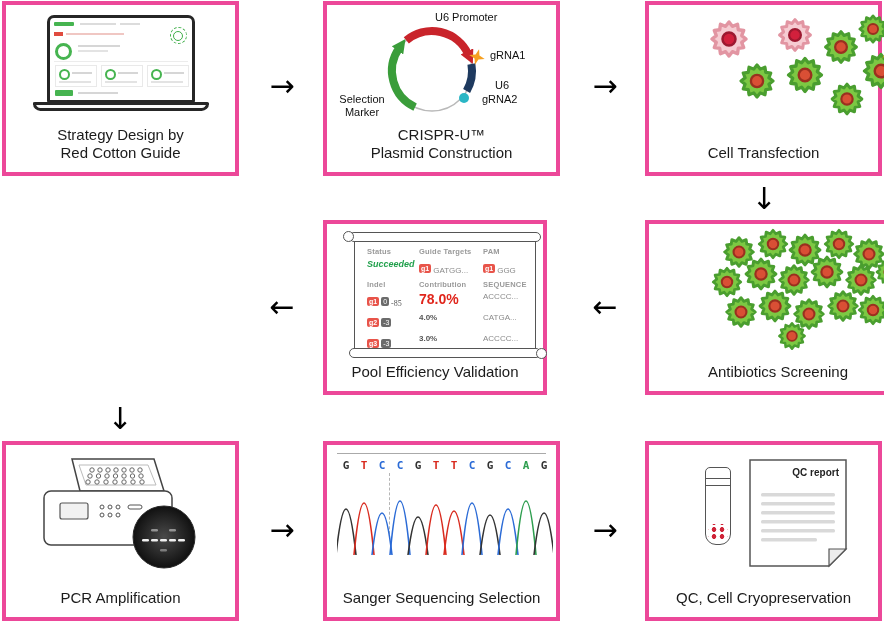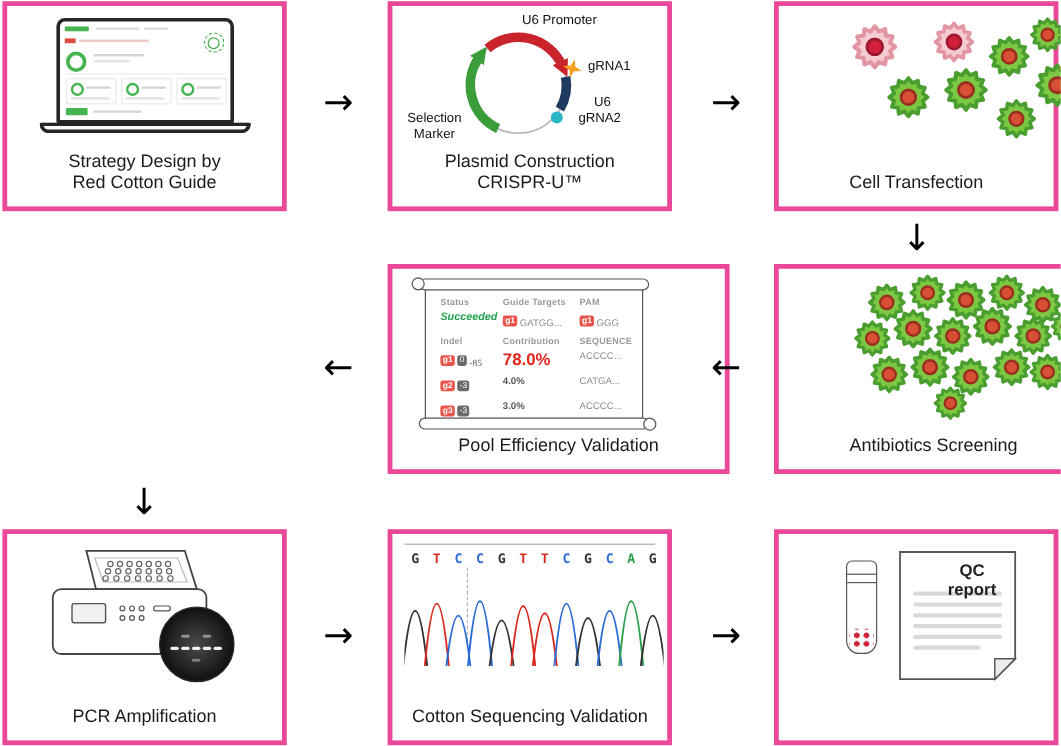--- a/index.html
+++ b/index.html
@@ -53,21 +53,21 @@
   .base-G{color:#333333;} .base-T{color:#d92b1f;} .base-C{color:#2b6bd6;} .base-A{color:#2e9e4f;}
   .sanger-dash{position:absolute;left:62px;top:28px;height:66px;border-left:1px dashed #b5b5b5;}
   .chromatogram{position:absolute;left:10px;top:30px;}
 
   
   .vial{position:absolute;left:56px;top:22px;width:26px;height:78px;box-sizing:border-box;border:1.5px solid #555;border-radius:5px 5px 11px 11px;background:#fff;}
   .vial-line{position:absolute;left:0;right:0;height:0;border-top:1.5px solid #555;}
   .vial-cells{position:absolute;left:2px;right:2px;bottom:3px;height:17px;
          background-image:radial-gradient(circle,#cf2438 2.2px,rgba(0,0,0,0) 2.6px);background-size:8px 7px;background-position:2px 2px;}
   .qc-doc{position:absolute;left:100px;top:14px;}
-  .qc-title{position:absolute;left:132px;top:22px;width:58px;text-align:center;font-size:14px;font-weight:bold;color:#222;}
+  .qc-title{position:absolute;left:132px;top:22px;width:58px;text-align:right;font-size:10px;font-weight:bold;color:#222;}
 </style>
 </head>
 <body>
 
 <div class="canvas">
 
   <svg width="0" height="0" style="position:absolute" aria-hidden="true">
     <defs>
       <g id="cellg">
         <polygon points="11,0 8.2,2.2 9.5,5.5 6,6 5.5,9.5 2.2,8.2 0,11 -2.2,8.2 -5.5,9.5 -6,6 -9.5,5.5 -8.2,2.2 -11,0 -8.2,-2.2 -9.5,-5.5 -6,-6 -5.5,-9.5 -2.2,-8.2 0,-11 2.2,-8.2 5.5,-9.5 6,-6 9.5,-5.5 8.2,-2.2" fill="#7cc843" stroke="#4a9e2f" stroke-width="2.2" stroke-linejoin="round"></polygon>
@@ -141,22 +141,22 @@
     </svg>
     <span class="plasmid-label" style="left:108px;top:6px;">U6 Promoter</span>
     <span class="plasmid-label" style="left:163px;top:44px;">gRNA1</span>
     <span class="plasmid-label" style="left:168px;top:74px;">U6</span>
     <span class="plasmid-label" style="left:155px;top:88px;">gRNA2</span>
     <span class="plasmid-label center" style="left:6px;top:88px;width:58px;">
       <span style="display:block">Selection</span>
       <span style="display:block">Marker</span>
     </span>
     <div class="caption">
+      <div>CRISPR-U™</div>
       <div>Plasmid Construction</div>
-      <div>CRISPR-U™</div>
     </div>
   </section>
 
   <section class="panel" style="left:645px;top:1px;width:237px;height:175px;padding-left:36px;">
     <svg width="237" height="132" viewBox="0 0 237 132">
       <use href="#cellp" transform="translate(44,34) scale(1.55)"></use>
       <use href="#cellp" transform="translate(110,30) scale(1.4)"></use>
       <use href="#cellg" transform="translate(72,76) scale(1.45)"></use>
       <use href="#cellg" transform="translate(120,70) scale(1.5)"></use>
       <use href="#cellg" transform="translate(156,42) scale(1.4)"></use>
@@ -165,21 +165,21 @@
       <use href="#cellg" transform="translate(218,96) scale(1.2)"></use>
       <use href="#cellg" transform="translate(188,24) scale(1.2)"></use>
       <polygon points="217,4 200,30 209,30 197,54 224,24 213,24" fill="#f6a021"></polygon>
     </svg>
     <div class="caption">
       <div>Cell Transfection</div>
     </div>
   </section>
 
 
-  <section class="panel" style="left:323px;top:220px;width:285px;height:175px;">
+  <section class="panel" style="left:323px;top:220px;width:224px;height:175px;">
     <div class="scroll">
       <span class="curl tl"></span>
       <span class="curl br"></span>
       <div class="pool-table">
         <span class="hdr">Status</span>
         <span class="hdr">Guide Targets</span>
         <span class="hdr">PAM</span>
 
         <span class="succ">Succeeded</span>
         <span>
@@ -333,21 +333,21 @@
         <path d="M 89 80 Q 99 -20 109 80" stroke="#d92b1f"></path>
         <path d="M 107 80 Q 117 -8 127 80" stroke="#d92b1f"></path>
         <path d="M 125 80 Q 135 -24 145 80" stroke="#2b6bd6"></path>
         <path d="M 143 80 Q 153 0 163 80" stroke="#333333"></path>
         <path d="M 161 80 Q 171 -12 181 80" stroke="#2b6bd6"></path>
         <path d="M 179 80 Q 189 -28 199 80" stroke="#2e9e4f"></path>
         <path d="M 197 80 Q 207 -4 217 80" stroke="#333333"></path>
       </g>
     </svg>
     <div class="caption">
-      <div>Cotton Sequencing Validation</div>
+      <div>Sanger Sequencing Selection</div>
     </div>
   </section>
 
   <section class="panel" style="left:645px;top:441px;width:237px;height:180px;">
     <div class="vial">
       <div class="vial-line" style="top:10px;"></div>
       <div class="vial-line" style="top:17px;"></div>
       <div class="vial-cells"></div>
     </div>
     <svg class="qc-doc" width="100" height="110" viewBox="0 0 100 110">
@@ -356,20 +356,23 @@
       <g fill="#d9d9d9">
         <rect x="12" y="34" width="74" height="3.5" rx="1.5"></rect>
         <rect x="12" y="43" width="74" height="3.5" rx="1.5"></rect>
         <rect x="12" y="52" width="74" height="3.5" rx="1.5"></rect>
         <rect x="12" y="61" width="74" height="3.5" rx="1.5"></rect>
         <rect x="12" y="70" width="74" height="3.5" rx="1.5"></rect>
         <rect x="12" y="79" width="56" height="3.5" rx="1.5"></rect>
       </g>
     </svg>
     <span class="qc-title">QC report</span>
+    <div class="caption">
+      <div>QC, Cell Cryopreservation</div>
+    </div>
   </section>
 
   <span class="arrow" style="left:260px;top:68px;">→</span>
   <span class="arrow" style="left:583px;top:68px;">→</span>
   <span class="arrow down" style="left:749px;top:181px;">↓</span>
   <span class="arrow" style="left:583px;top:289px;">←</span>
   <span class="arrow" style="left:260px;top:289px;">←</span>
   <span class="arrow down" style="left:105px;top:401px;">↓</span>
   <span class="arrow" style="left:260px;top:512px;">→</span>
   <span class="arrow" style="left:583px;top:512px;">→</span>

